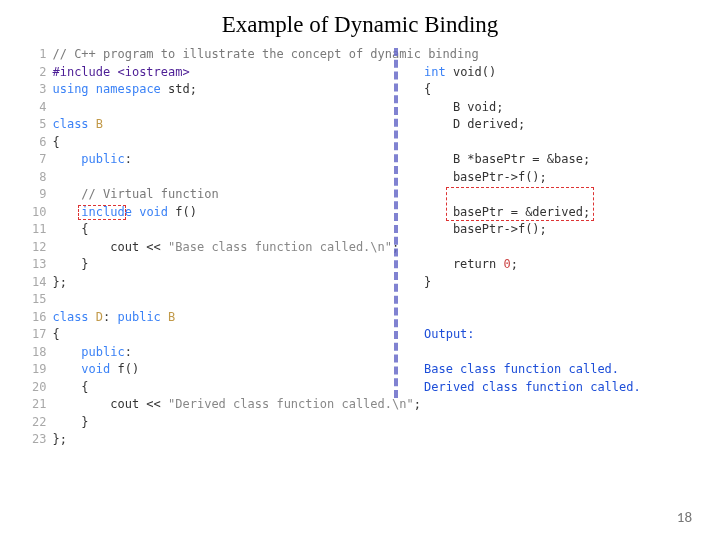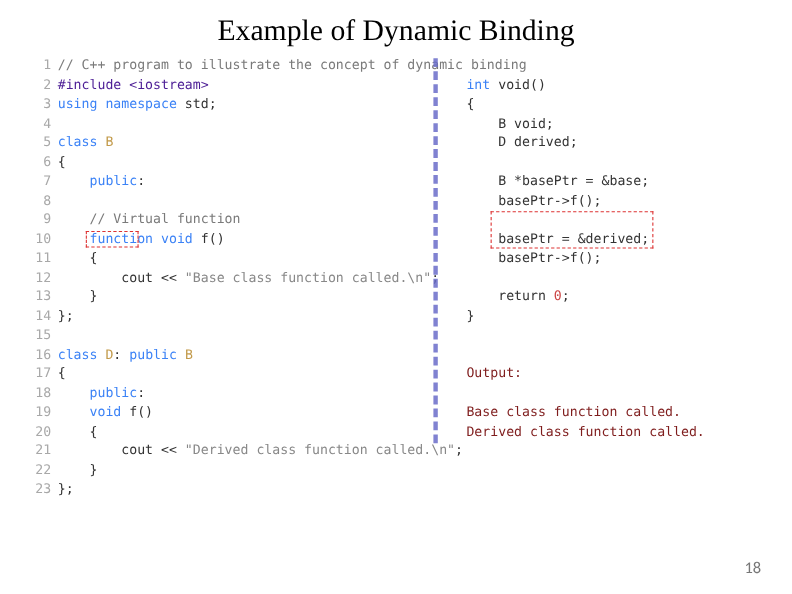--- a/index.html
+++ b/index.html
@@ -10,21 +10,21 @@
     font-family: "Times New Roman", serif;
     position: relative;
     overflow: hidden;
   }
   .slide {
     width: 100%;
     height: 100%;
     padding: 12px 32px 0 32px;
   }
   .title {
-    font-size: 27px;
+    font-size: 23px;
     font-weight: normal;
     text-align: center;
     margin-bottom: 8px;
     color: #000;
   }
   .content {
     display: flex;
     gap: 0;
     height: 420px;
   }
@@ -66,21 +66,21 @@
     white-space: pre;
     position: relative;
     flex: 1;
   }
   .c-comment { color: #7a7a7a; text-align: center; }
   .c-pre     { color: #4c1d95; }
   .c-kw      { color: #3b82f6; }
   .c-cls     { color: #c29a4a; }
   .c-str     { color: #888; }
   .c-num     { color: #c44; }
-  .c-out     { color: #7f1d1d; }
+  .c-out     { color: #1d4ed8; }
   .box-red {
     position: absolute;
     border: 1.5px dashed #d33;
     pointer-events: none;
   }
   .page-num {
     position: absolute;
     bottom: 14px;
     right: 28px;
     font-size: 15px;
@@ -123,21 +123,21 @@
 </div>
       <div class="code"><span class="c-comment">// C++ program to illustrate the concept of dynamic binding</span>
 <span class="c-pre">#include &lt;iostream&gt;</span>
 <span class="c-kw">using</span><span class="c-kw"> namespace</span><span> std;</span>
 
 <span class="c-kw">class</span><span class="c-cls"> B</span>
 <span>{</span>
 <span class="c-kw">    public</span><span>:</span>
 
 <span class="c-comment">    // Virtual function</span>
-<span class="c-kw">    function</span><span class="c-kw"> void</span><span> f()</span>
+<span class="c-kw">    include</span><span class="c-kw"> void</span><span> f()</span>
 <span>    {</span>
 <span>        cout &lt;&lt; </span><span class="c-str">"Base class function called.\n"</span><span>;</span>
 <span>    }</span>
 <span>};</span>
 
 <span class="c-kw">class</span><span class="c-cls"> D</span><span>: </span><span class="c-kw">public</span><span class="c-cls"> B</span>
 <span>{</span>
 <span class="c-kw">    public</span><span>:</span>
 <span class="c-kw">    void</span><span> f()</span>
 <span>    {</span>

